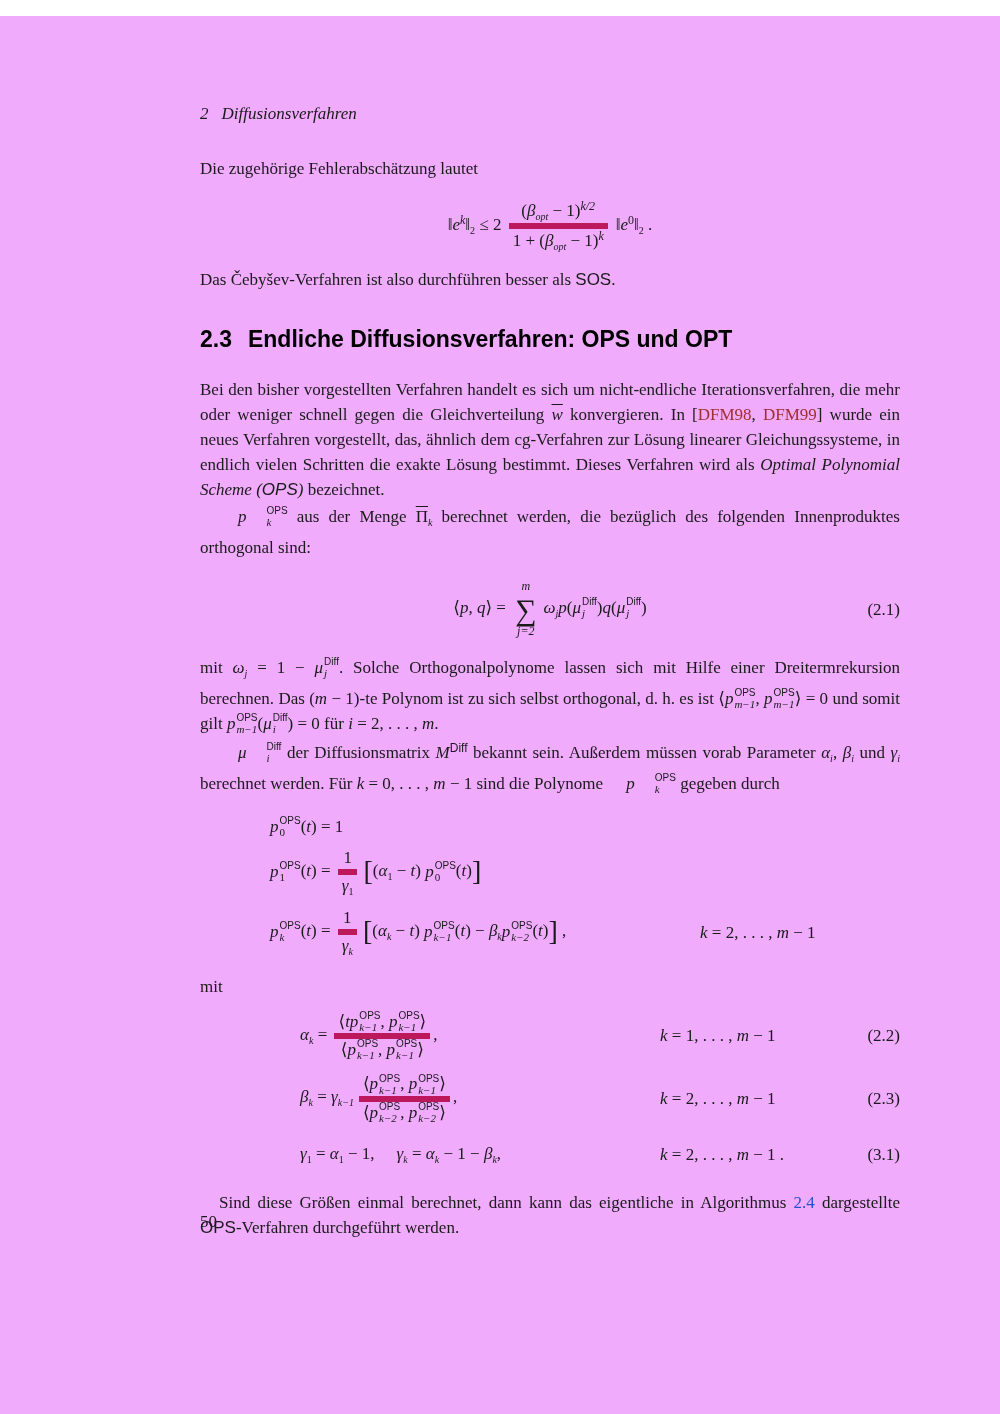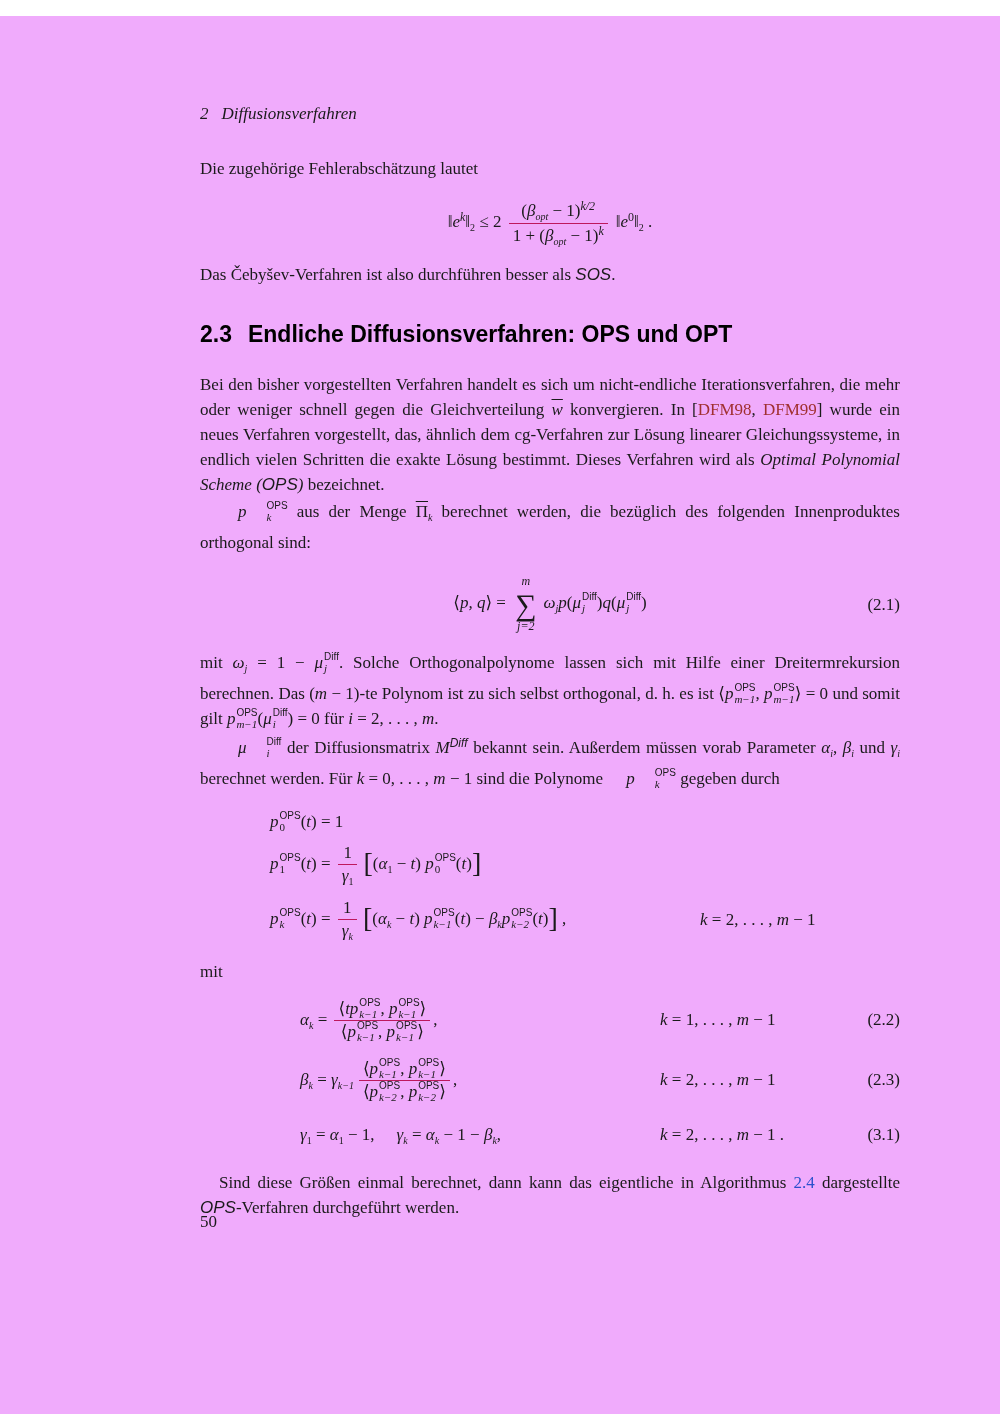--- a/index.html
+++ b/index.html
@@ -41,38 +41,38 @@
   .eq-24 { margin:16px 0; min-height:30px;align-items:center; }
   .eqoff { margin-left:100px; }
   .recblock { margin:20px 0 16px 0; }
   .recblock .eq { margin:9px 0; justify-content:flex-start; }
   .recblock .main { margin-left:70px; }
   .eq .main { white-space:nowrap; }
 
   
   .frac { display:inline-block; vertical-align:middle; text-align:center; margin:0 3px; line-height:1.3; }
   .frac .num, .frac .den { display:block; padding:0 4px; }
-  .frac .den { border-top:1px solid #be185d; }
+  .frac .den { border-top:6px solid #be185d; }
 
   .sum { display:inline-flex; flex-direction:column; align-items:center; vertical-align:middle; margin:0 5px; line-height:1; }
   .sum .lim { font-size:12px; font-style:italic; line-height:1.15; }
   .sum .sigma { font-size:30px; line-height:1.05; }
 
   .ss { display:inline-flex; align-items:center; }
   .ss .ssbase { font-style:italic; }
   .ss .sstack { display:inline-flex; flex-direction:column; align-items:flex-start; line-height:1; margin-left:1px; }
   .ss .ssup { font-size:10px; font-family:"Liberation Sans","DejaVu Sans",sans-serif; }
   .ss .ssub { font-size:11px; margin-top:1px; }
   .ss .ssub.it { font-style:italic; }
 
   .msup { font-size:12px; vertical-align:6px; }
   .msub { font-size:10px; vertical-align:-4px; }
   .msp { display:inline-block; }
   .it { font-style:italic; }
-  .sf { font-family:"Liberation Sans","DejaVu Sans",sans-serif;font-style:italic; }
+  .sf { font-family:"Liberation Sans","DejaVu Sans",sans-serif; }
   .bigb { font-size:165%; vertical-align:-0.12em; line-height:0; }
 
   .page-number { position:absolute; left:200px; top:1196px; font-size:17px; }
 </style>
 </head>
 <body>
 
 <div class="page">
   <div class="content">
 

